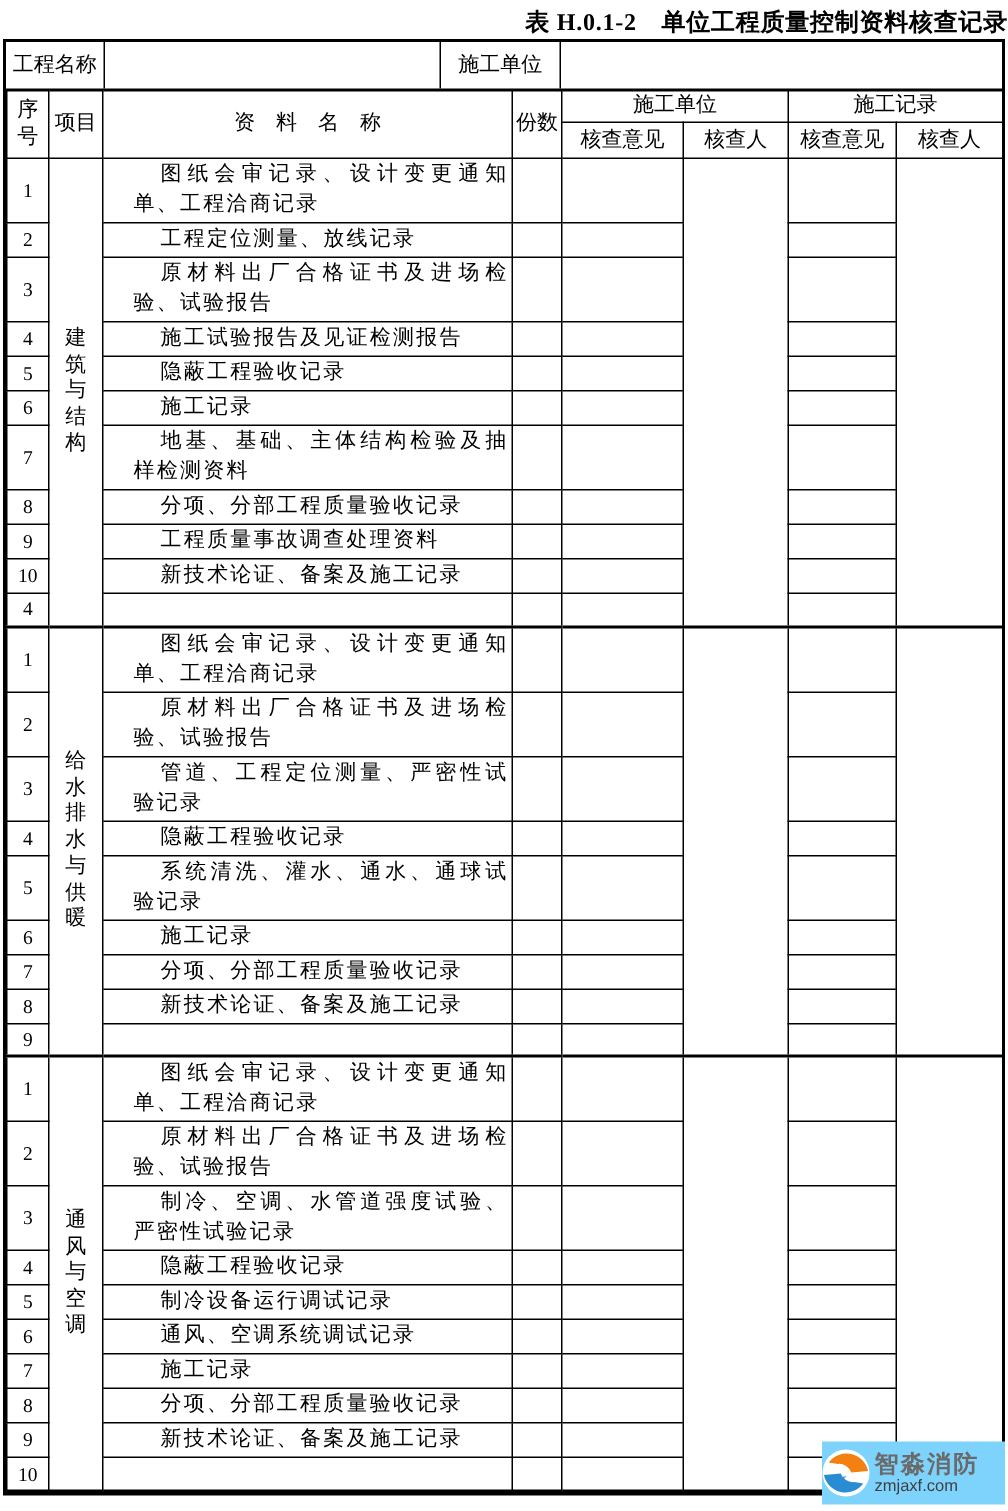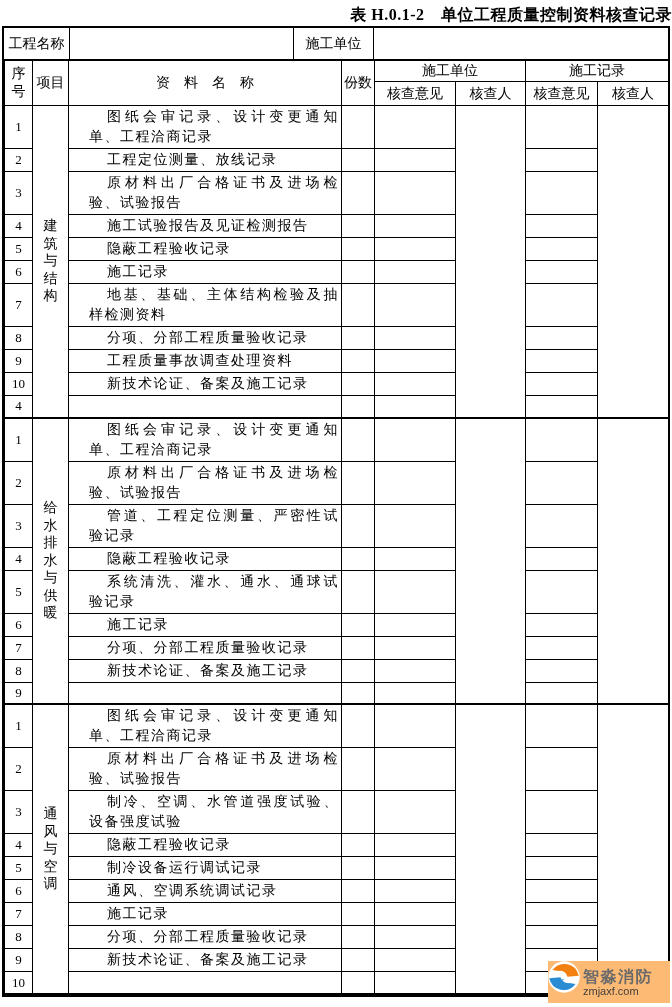--- a/index.html
+++ b/index.html
@@ -52,22 +52,23 @@
   }
   .item { text-align:center; }
   .vtext span { display:block; margin:3.5px auto; font-size:14px; line-height:14px; }
   .section-divider td { border-top:2px solid #000; }
 
   
   .watermark {
     position:absolute;
     left:548px; top:961px;
     width:122px; height:42px;
-    background:#fdba74;
+    background:#7dd3fc;
     display:flex;
+    align-items:center;
     z-index:5;
   }
   .wm-logo { width:32px; height:32px; flex:0 0 32px; margin-right:3px; }
   .wm-text { display:flex; flex-direction:column; justify-content:center; }
   .wm-brand { font-size:16px; line-height:17px; letter-spacing:1.5px; font-weight:bold; }
   .wm-site  { font-size:11px; line-height:12px; font-weight:normal; font-family:"Liberation Sans",sans-serif; }
 </style>
 </head>
 <body>
 
@@ -339,21 +340,21 @@
           <td class="name">
             <div class="namep">原材料出厂合格证书及进场检验、试验报告</div>
           </td>
           <td></td>
           <td></td>
           <td></td>
         </tr>
         <tr>
           <td class="seq">3</td>
           <td class="name">
-            <div class="namep">制冷、空调、水管道强度试验、设备强度试验</div>
+            <div class="namep">制冷、空调、水管道强度试验、严密性试验记录</div>
           </td>
           <td></td>
           <td></td>
           <td></td>
         </tr>
         <tr>
           <td class="seq">4</td>
           <td class="name">
             <div class="namep">隐蔽工程验收记录</div>
           </td>

